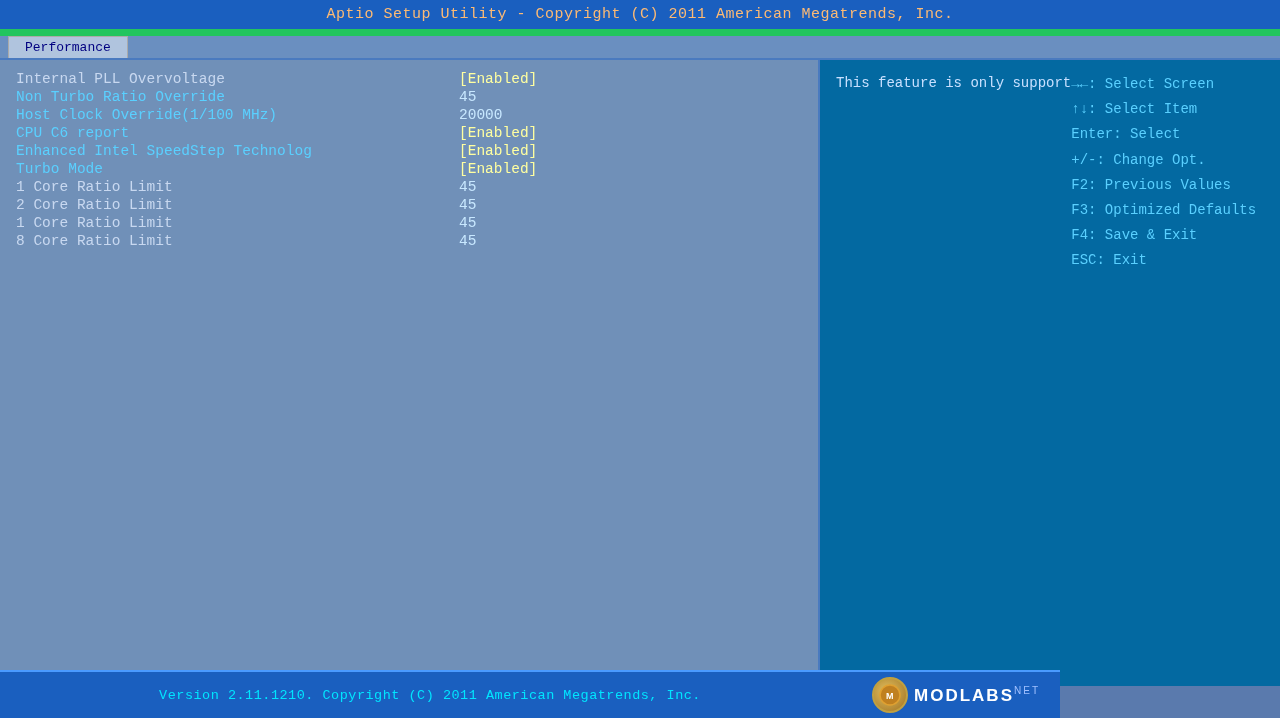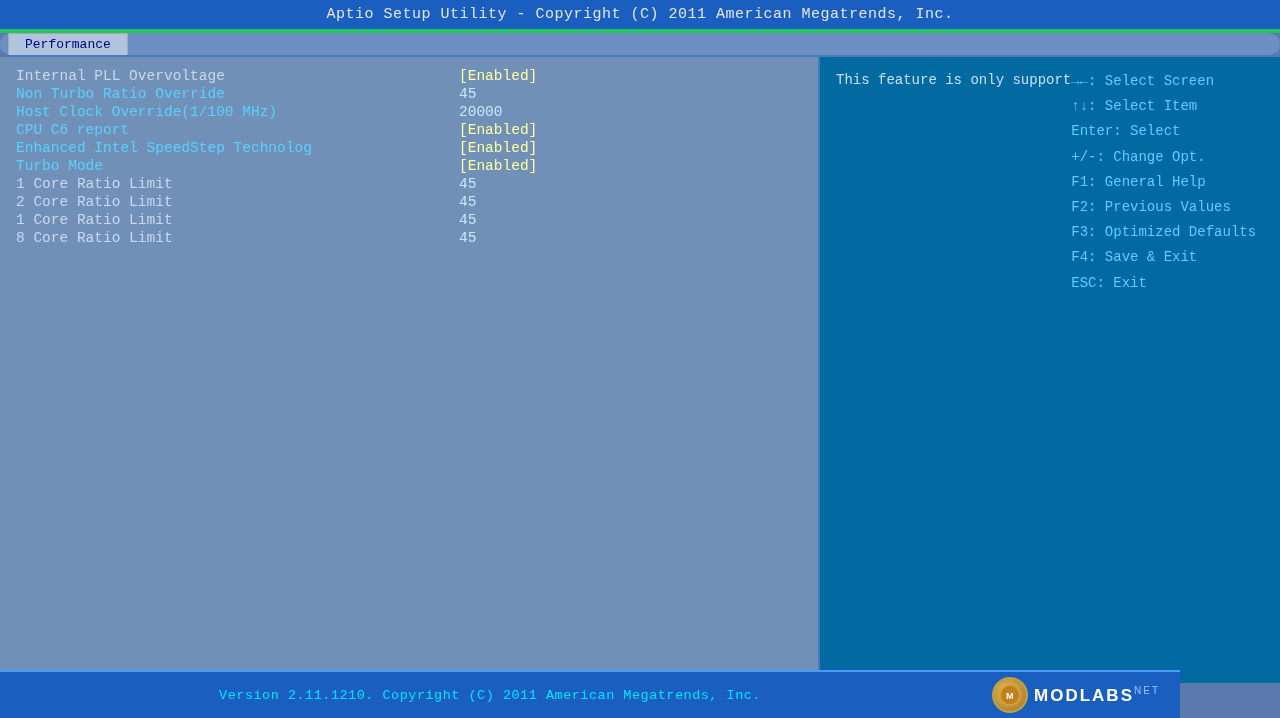--- a/index.html
+++ b/index.html
@@ -8,34 +8,33 @@
       height: 718px;
       background: #5a7aad;
       font-family: 'Courier New', Courier, monospace;
       overflow: hidden;
       position: relative;
     }
 
     
     .top-bar {
       background: #1a5fbf;
-      color: #e5e5e5;
+      color: #fdba74;
       text-align: center;
       font-size: 15px;
       padding: 6px 0;
       letter-spacing: 0.5px;
-      border-bottom: 4px solid #22c55e;
+      border-bottom: 7px solid #22c55e;
     }
 
     
     .tab-row {
       background: #6a8fc0;
       padding: 0 8px;
       border-bottom: 2px solid #4a7abf;
-      border-radius: 11px;
     }
     .tab {
       display: inline-block;
       background: #b0c4de;
       color: #000080;
       font-size: 13px;
       padding: 3px 16px;
       border-top: 1px solid #aaa;
       border-left: 1px solid #aaa;
       border-right: 1px solid #aaa;
@@ -116,21 +115,21 @@
       font-size: 14px;
       font-family: 'Courier New', Courier, monospace;
       line-height: 1.8;
     }
 
     
     .bottom-bar {
       position: absolute;
       bottom: 0;
       left: 0;
-      width: 1180px;
+      width: 1060px;
       background: #1a5fbf;
       color: #00e5ff;
       text-align: center;
       font-size: 13.5px;
       padding: 7px 0;
       letter-spacing: 0.5px;
       border-top: 2px solid #4a9aff;
       display: flex;
       align-items: center;
       justify-content: flex-end;
@@ -224,21 +223,20 @@
   <div class="right-panel">
     <p class="help-text">This feature is only support</p>
 
     <hr class="divider">
 
     <ul class="shortcut-list" id="shortcut-list">
         <li>→←: Select Screen</li>
         <li>↑↓: Select Item</li>
         <li>Enter: Select</li>
         <li>+/-: Change Opt.</li>
-        <li>F1: General Help</li>
         <li>F2: Previous Values</li>
         <li>F3: Optimized Defaults</li>
         <li>F4: Save &amp; Exit</li>
         <li>ESC: Exit</li>
       </ul>
   </div>
 </div>
 
 <div class="bottom-bar">
   <div class="bottom-center">Version 2.11.1210. Copyright (C) 2011 American Megatrends, Inc.</div>

